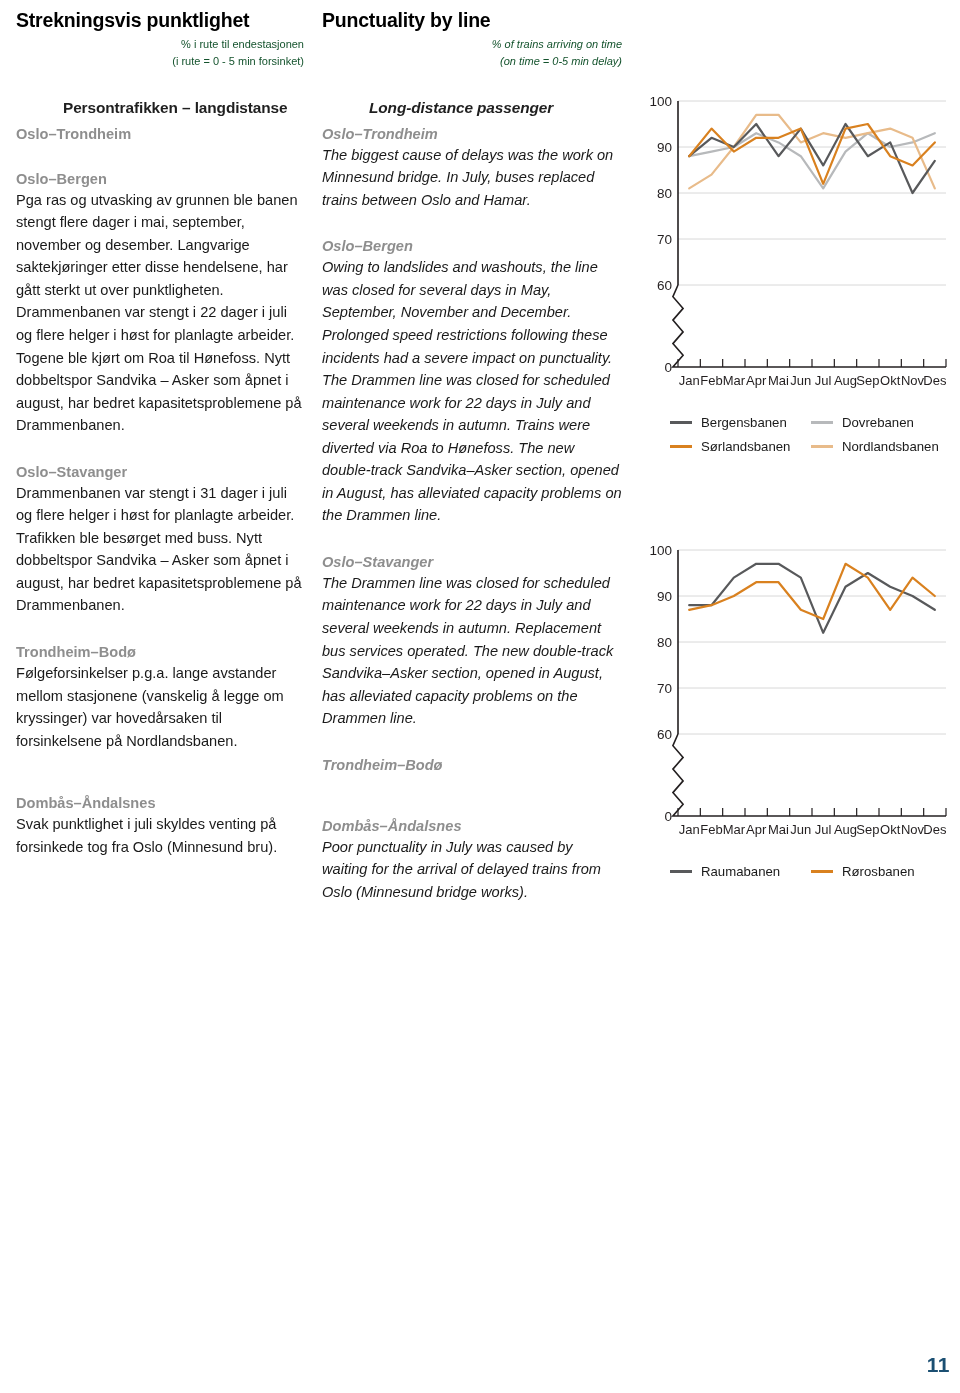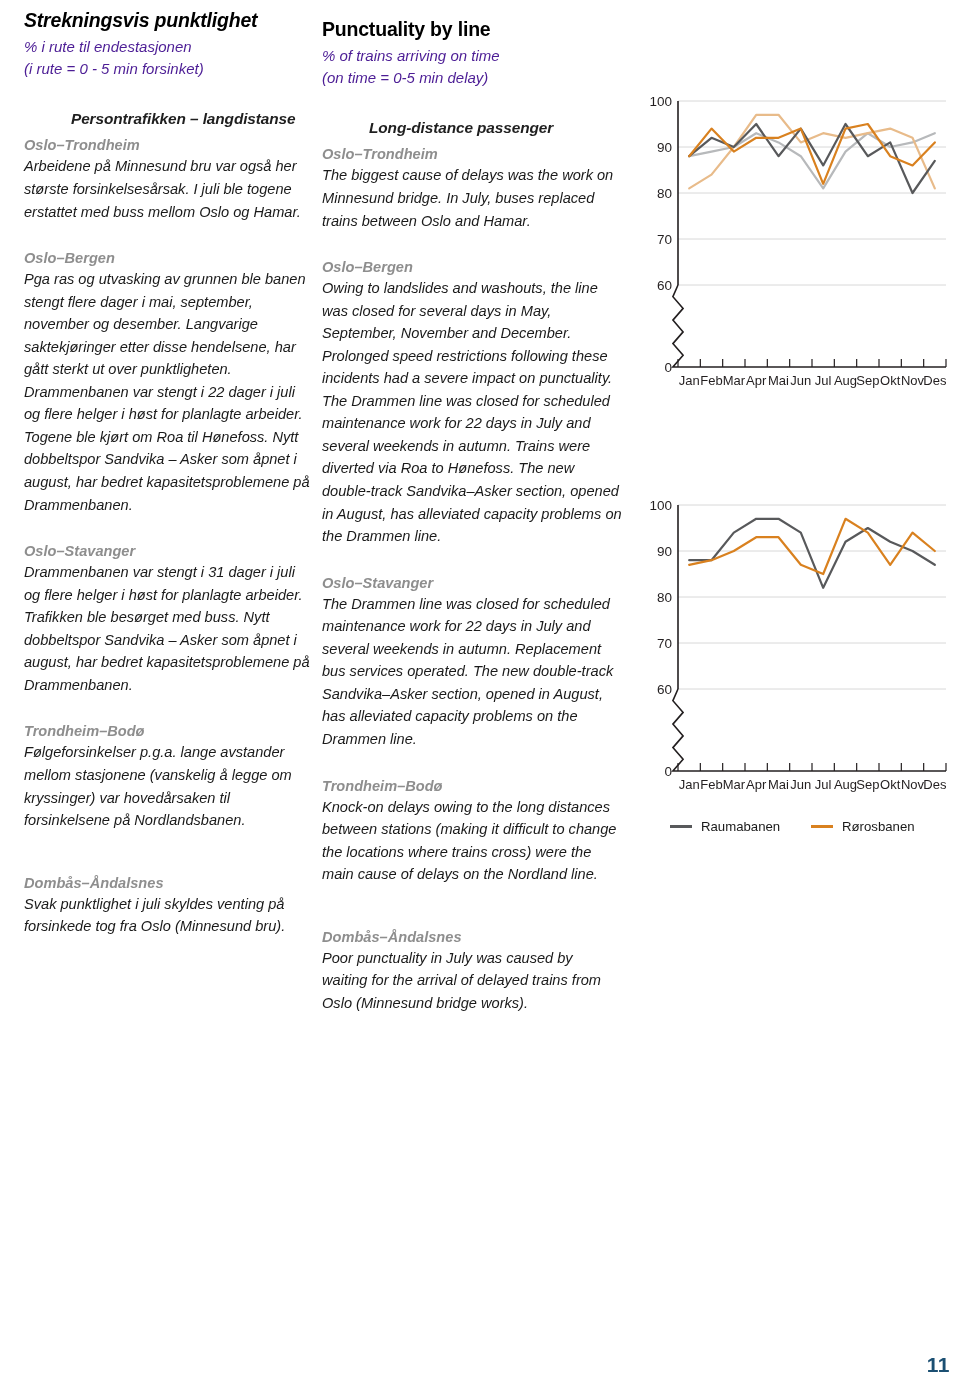--- a/index.html
+++ b/index.html
@@ -6,31 +6,31 @@
   html, body {
     width: 960px; height: 1393px;
     background: #ffffff;
     font-family: "Liberation Sans", sans-serif;
     color: #1a1a1a;
     overflow: hidden;
   }
   .page { position: relative; width: 960px; height: 1393px; }
 
   
-  .col-no  { position: absolute; left: 24px;   top: 8px;  width: 288px; font-style: italic; }
-  .col-en  { position: absolute; left: 322px; top: 17px;  width: 300px; }
+  .col-no  { position: absolute; left: 16px;   top: 8px;  width: 288px; }
+  .col-en  { position: absolute; left: 322px; top: 8px;  width: 300px; }
   .col-ch  { position: absolute; left: 640px; top: 4px;  width: 312px; }
 
   
   .h-main {
     font-size: 19.5px; font-weight: bold; letter-spacing: -0.2px;
     line-height: 1.25; color: #000; margin-bottom: 4px;
   }
   .h-sub {
-    font-size: 15px; line-height: 1.47; color: #4c1d95;
+    font-size: 11px; line-height: 1.47; color: #14532d; text-align: right;
   }
   .h-sub.it { font-style: italic; }
 
   
   .sec { margin-top: 9px; }
   .sec-gap { height: 18px; }
 
   .h-group {
     font-size: 15.4px; font-weight: bold; color: #1f1f1f;
     margin-bottom: 3px; letter-spacing: -0.1px; margin-left: 47px;
@@ -76,21 +76,20 @@
     <div class="h-main">Strekningsvis punktlighet</div>
     <div class="h-sub">% i rute til endestasjonen</div>
     <div class="h-sub">(i rute = 0 - 5 min forsinket)</div>
 
     <div style="height:30px"></div>
 
     <div class="h-group">Persontrafikken – langdistanse</div>
 
     <div class="sec">
       <div class="h-line">Oslo–Trondheim</div>
-      <div class="body-t">Arbeidene på Minnesund bru var også her største forsinkelsesårsak. I juli ble togene erstattet med buss mellom Oslo og Hamar.</div>
     </div>
     <div class="sec-gap"></div>
     <div class="sec">
       <div class="h-line">Oslo–Bergen</div>
       <div class="body-t">Pga ras og utvasking av grunnen ble banen stengt flere dager i mai, september, november og desember. Langvarige saktekjøringer etter disse hendelsene, har gått sterkt ut over punktligheten. Drammenbanen var stengt i 22 dager i juli og flere helger i høst for planlagte arbeider. Togene ble kjørt om Roa til Hønefoss. Nytt dobbeltspor Sandvika – Asker som åpnet i august, har bedret kapasitetsproblemene på Drammenbanen.</div>
     </div>
     <div class="sec-gap"></div>
     <div class="sec">
       <div class="h-line">Oslo–Stavanger</div>
       <div class="body-t">Drammenbanen var stengt i 31 dager i juli og flere helger i høst for planlagte arbeider. Trafikken ble besørget med buss. Nytt dobbeltspor Sandvika – Asker som åpnet i august, har bedret kapasitetsproblemene på Drammenbanen.</div>
@@ -126,21 +125,20 @@
       <div class="body-t it">Owing to landslides and washouts, the line was closed for several days in May, September, November and December. Prolonged speed restrictions following these incidents had a severe impact on punctuality. The Drammen line was closed for scheduled maintenance work for 22 days in July and several weekends in autumn. Trains were diverted via Roa to Hønefoss. The new double-track Sandvika–Asker section, opened in August, has alleviated capacity problems on the Drammen line.</div>
     </div>
     <div class="sec-gap"></div>
     <div class="sec">
       <div class="h-line it">Oslo–Stavanger</div>
       <div class="body-t it">The Drammen line was closed for scheduled maintenance work for 22 days in July and several weekends in autumn. Replacement bus services operated. The new double-track Sandvika–Asker section, opened in August, has alleviated capacity problems on the Drammen line.</div>
     </div>
     <div class="sec-gap"></div>
     <div class="sec">
       <div class="h-line it">Trondheim–Bodø</div>
-      <div class="body-t it">Knock-on delays owing to the long distances between stations (making it difficult to change the locations where trains cross) were the main cause of delays on the Nordland line.</div>
     </div>
     <div style="height:34px"></div>
     <div class="sec">
       <div class="h-line it">Dombås–Åndalsnes</div>
       <div class="body-t it">Poor punctuality in July was caused by waiting for the arrival of delayed trains from Oslo (Minnesund bridge works).</div>
     </div>
   </div>
 
   <div class="col-ch">
 
@@ -187,20 +185,42 @@
           <text x="250.16666666666666" y="296" text-anchor="middle" font-size="13" fill="#231f20" font-family="&quot;Liberation Sans&quot;, sans-serif">Okt</text>
           <text x="272.5" y="296" text-anchor="middle" font-size="13" fill="#231f20" font-family="&quot;Liberation Sans&quot;, sans-serif">Nov</text>
           <text x="294.8333333333333" y="296" text-anchor="middle" font-size="13" fill="#231f20" font-family="&quot;Liberation Sans&quot;, sans-serif">Des</text>
           <path d="M 49.2 67.2 L 71.5 62.6 L 93.8 58.0 L 116.2 44.2 L 138.5 53.4 L 160.8 67.2 L 183.2 99.4 L 205.5 62.6 L 227.8 44.2 L 250.2 58.0 L 272.5 53.4 L 294.8 44.2" fill="none" stroke="#b7b9bb" stroke-width="2.2" stroke-linejoin="round" stroke-linecap="round"></path>
           <path d="M 49.2 99.4 L 71.5 85.6 L 93.8 58.0 L 116.2 25.8 L 138.5 25.8 L 160.8 53.4 L 183.2 44.2 L 205.5 48.8 L 227.8 44.2 L 250.2 39.6 L 272.5 48.8 L 294.8 99.4" fill="none" stroke="#e8bb8a" stroke-width="2.2" stroke-linejoin="round" stroke-linecap="round"></path>
           <path d="M 49.2 67.2 L 71.5 48.8 L 93.8 58.0 L 116.2 35.0 L 138.5 67.2 L 160.8 39.6 L 183.2 76.4 L 205.5 35.0 L 227.8 67.2 L 250.2 53.4 L 272.5 104.0 L 294.8 71.8" fill="none" stroke="#58595b" stroke-width="2.2" stroke-linejoin="round" stroke-linecap="round"></path>
           <path d="M 49.2 67.2 L 71.5 39.6 L 93.8 62.6 L 116.2 48.8 L 138.5 48.8 L 160.8 39.6 L 183.2 94.8 L 205.5 39.6 L 227.8 35.0 L 250.2 67.2 L 272.5 76.4 L 294.8 53.4" fill="none" stroke="#d9811f" stroke-width="2.2" stroke-linejoin="round" stroke-linecap="round"></path>
         </svg>
     </div>
 
+    <div class="legend" id="legend0">
+        <div class="legend-row">
+          <div class="legend-item">
+            <span class="legend-line" style="background: rgb(88, 89, 91);"></span>
+            <span class="legend-label">Bergensbanen</span>
+          </div>
+          <div class="legend-item">
+            <span class="legend-line" style="background: rgb(183, 185, 187);"></span>
+            <span class="legend-label">Dovrebanen</span>
+          </div>
+        </div>
+        <div class="legend-row">
+          <div class="legend-item">
+            <span class="legend-line" style="background: rgb(217, 129, 31);"></span>
+            <span class="legend-label">Sørlandsbanen</span>
+          </div>
+          <div class="legend-item">
+            <span class="legend-line" style="background: rgb(232, 187, 138);"></span>
+            <span class="legend-label">Nordlandsbanen</span>
+          </div>
+        </div>
+      </div>
 
     <div class="chart2-block">
       <div class="chart-wrap">
         <svg class="chart-svg" id="chart1" width="312" height="320" viewBox="0 0 312 320">
             <line x1="38" x2="306" y1="12" y2="12" stroke="#d8d8d8" stroke-width="1"></line>
             <line x1="38" x2="306" y1="58" y2="58" stroke="#d8d8d8" stroke-width="1"></line>
             <line x1="38" x2="306" y1="104" y2="104" stroke="#d8d8d8" stroke-width="1"></line>
             <line x1="38" x2="306" y1="150" y2="150" stroke="#d8d8d8" stroke-width="1"></line>
             <line x1="38" x2="306" y1="196" y2="196" stroke="#d8d8d8" stroke-width="1"></line>
             <text x="32" y="17" text-anchor="end" font-size="13.5" fill="#231f20" font-family="&quot;Liberation Sans&quot;, sans-serif">100</text>

